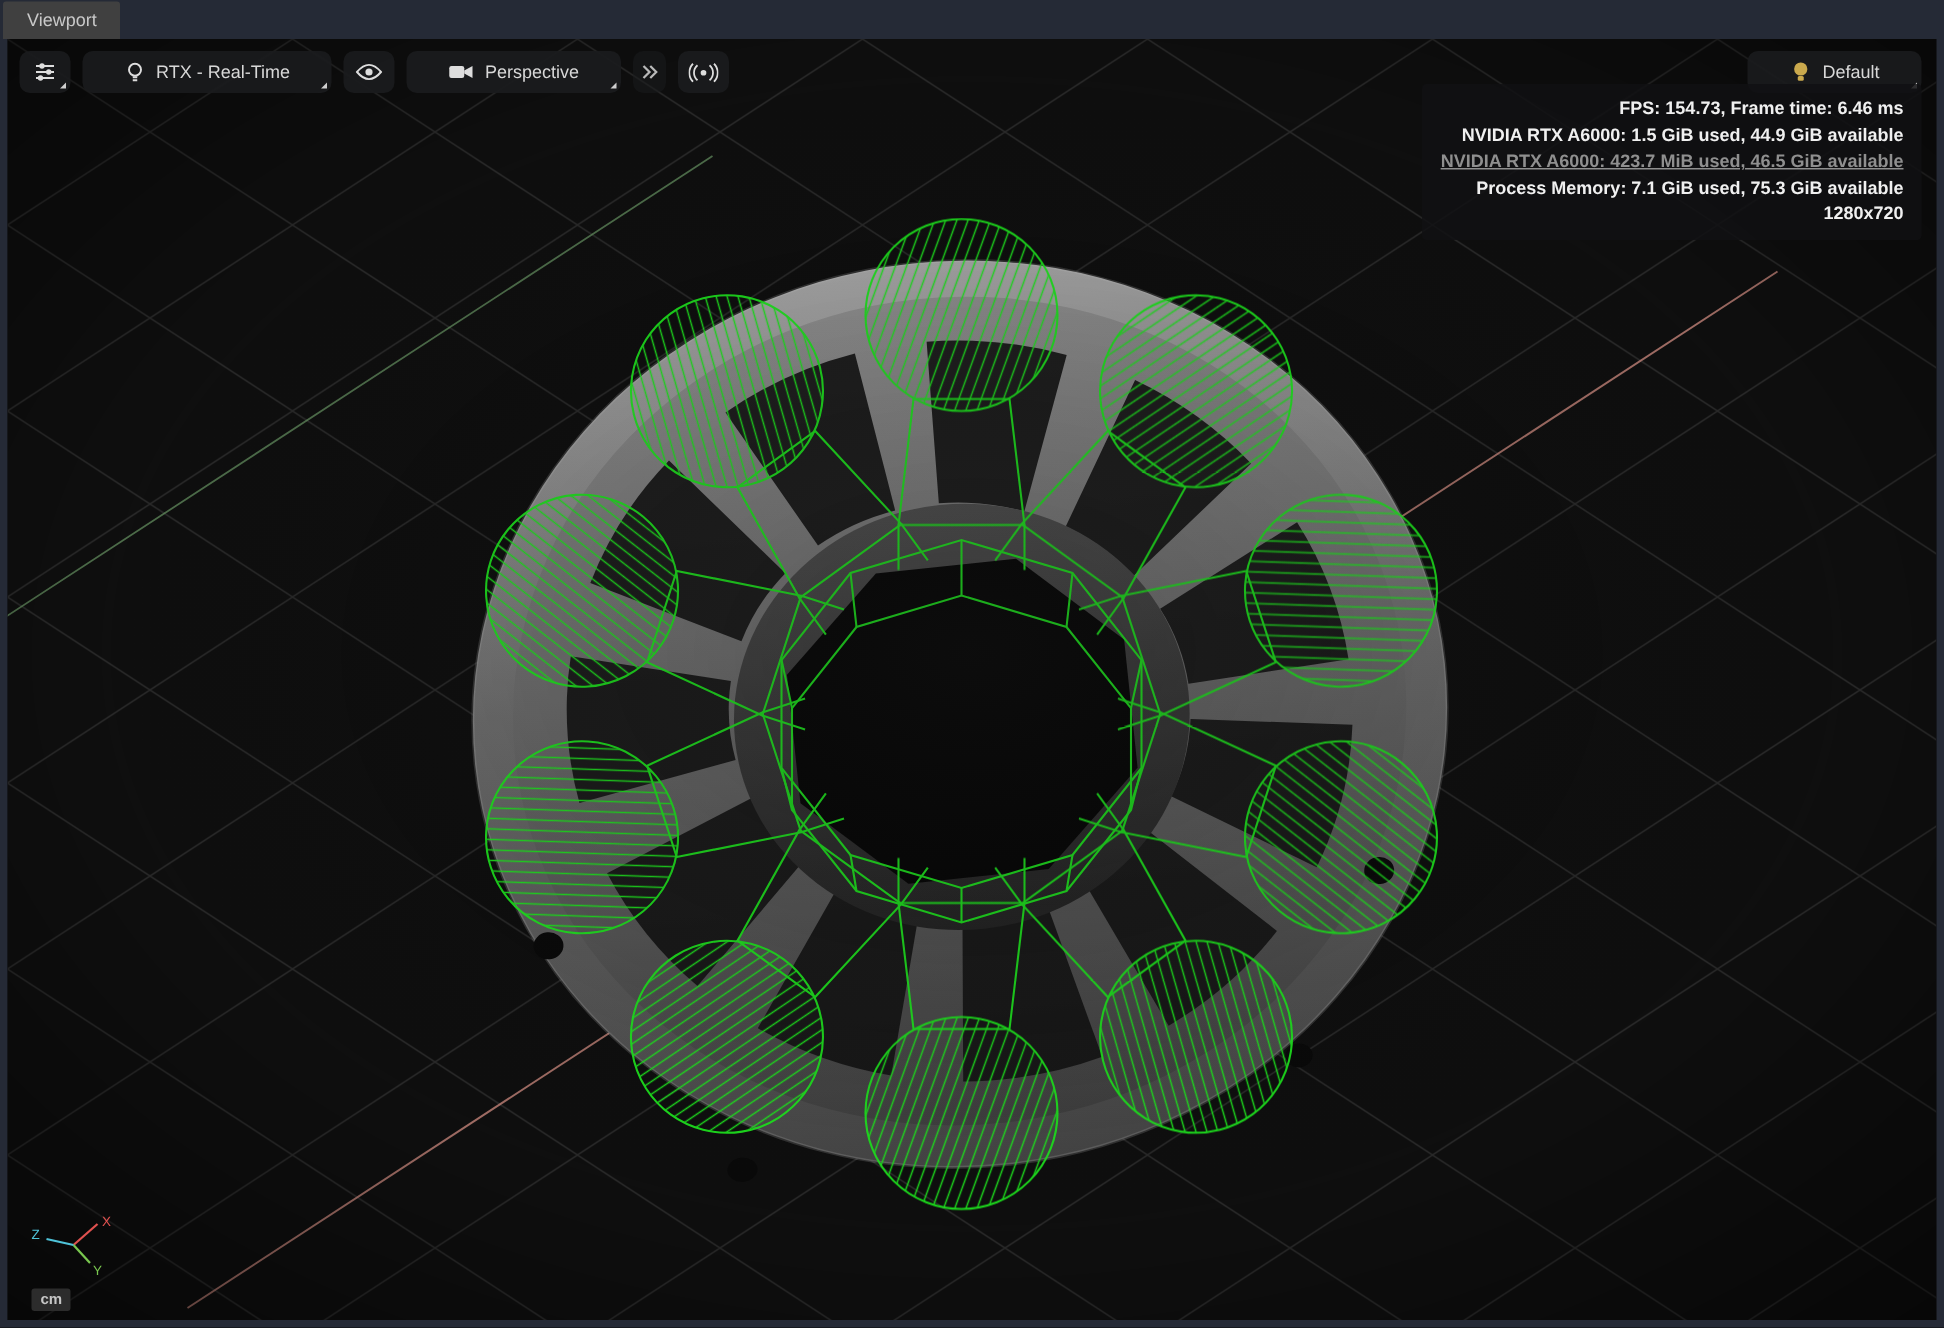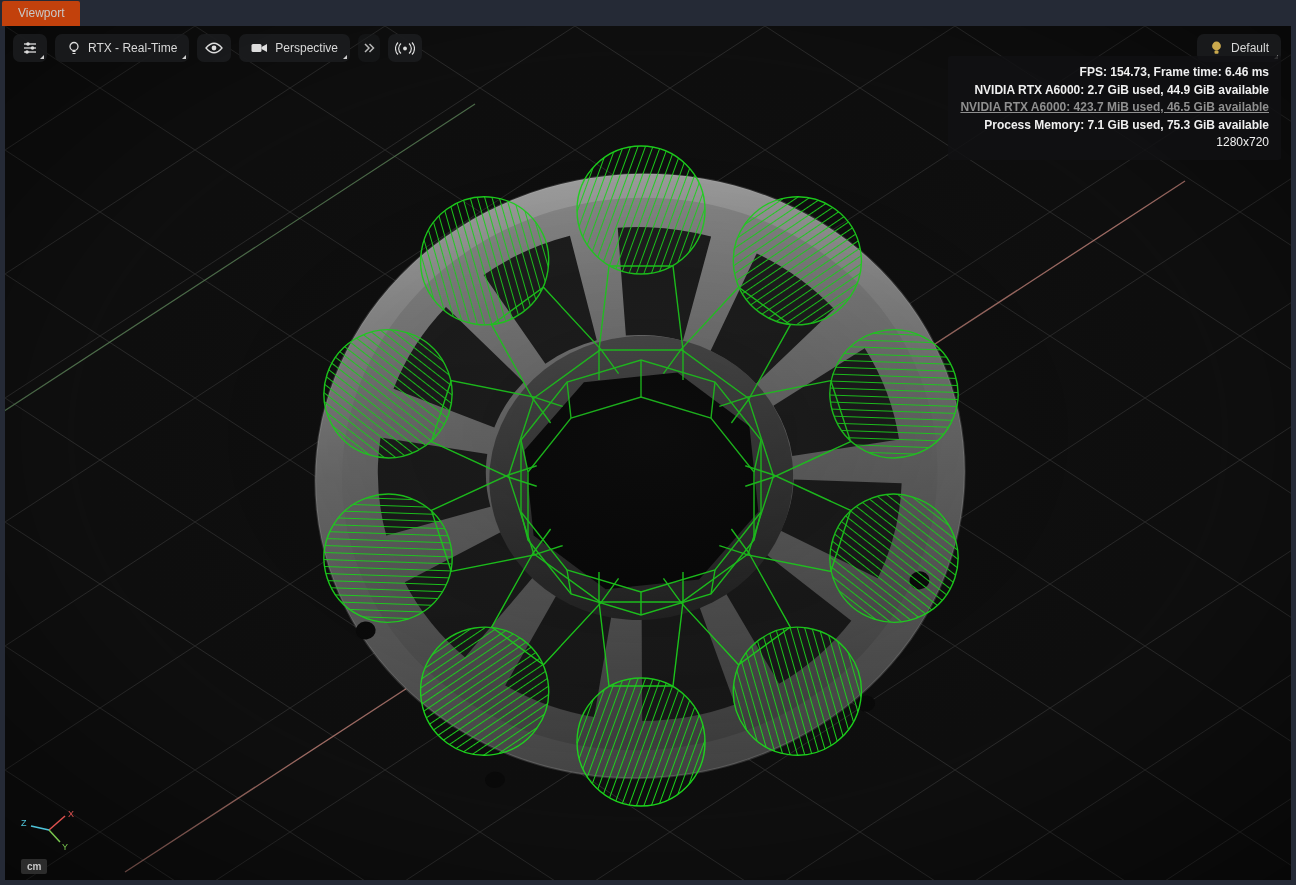--- a/index.html
+++ b/index.html
@@ -1,40 +1,40 @@
 <!DOCTYPE html>
 <html><head>
 <meta charset="utf-8">
 <title>Viewport</title>
 <style>
   html,body{margin:0;padding:0;background:#14161c;}
   *{box-sizing:border-box;font-family:"Liberation Sans",sans-serif;}
   .frame{position:relative;width:1296px;height:885px;background:#252a36;overflow:hidden;}
   .tabbar{height:26px;display:flex;align-items:flex-end;padding-left:2px;}
-  .tab{background:#c2410c;color:#c9c9c9;font-size:12px;padding:5px 16px 6px;border-radius:2px 2px 0 0;cursor:default;}
+  .tab{background:#404040;color:#c9c9c9;font-size:12px;padding:5px 16px 6px;border-radius:2px 2px 0 0;cursor:default;}
   .viewport{position:absolute;left:5px;right:5px;top:26px;bottom:5px;background:#0c0c0c;overflow:hidden;}
   .scene{position:absolute;inset:0;width:100%;height:100%;}
 
   
   .toolbar-left{position:absolute;top:8px;left:8px;display:flex;align-items:center;gap:8px;}
   .toolbar-right{position:absolute;top:8px;right:10px;display:flex;}
-  .tbtn{position:relative;display:flex;align-items:center;gap:7px;height:28px;padding:0 12px;
+  .tbtn{position:relative;display:flex;align-items:center;gap:7px;height:28px;padding:0 28px;
         background:rgba(26,27,29,0.92);border:none;border-radius:7px;color:#d8d8d8;font-size:12px;cursor:pointer;justify-content:flex-end;}
   .tbtn.icon-only{width:34px;padding:0;justify-content:center;}
   .tbtn.slim{width:22px;padding:0;justify-content:center;background:rgba(26,27,29,0.55);}
   .corner::after{content:"";position:absolute;right:3px;bottom:3px;width:0;height:0;
         border-left:4px solid transparent;border-bottom:4px solid #cfcfcf;}
   .tbtn svg{display:block;}
 
   
   .stats{position:absolute;top:30px;right:10px;background:rgba(17,17,19,0.85);border-radius:3px;
          padding:8px 12px;text-align:right;min-width:300px;}
   .stat{font-size:12px;font-weight:700;color:#f0f0f0;line-height:17.5px;white-space:nowrap;}
   .stat.dim{color:#8f8f8f;text-decoration:underline;}
-  .stat.res{font-weight:400;}
+  .stat.res{font-weight:700;}
 
   
   .gizmo{position:absolute;left:14px;bottom:26px;}
   .units{position:absolute;left:16px;bottom:6px;background:#2c2c2c;color:#c6c6c6;
          font-size:10px;padding:2px 6px;border-radius:2px;font-weight:bold;}
 </style>
 </head>
 <body>
 
 <div class="frame">
@@ -187,21 +187,21 @@
             <circle cx="7.5" cy="6" r="4.4" fill="#caa94d"></circle>
             <rect x="5.5" y="10.6" width="4" height="3.2" rx="1" fill="#caa94d"></rect>
           </svg>
         </span>
         <span>Default</span>
       </button>
     </div>
 
     <div class="stats">
       <div class="stat">FPS: 154.73, Frame time: 6.46 ms</div>
-      <div class="stat">NVIDIA RTX A6000: 2.7 GiB used, 44.9 GiB available</div>
+      <div class="stat">NVIDIA RTX A6000: 1.5 GiB used, 44.9 GiB available</div>
       <div class="stat dim">NVIDIA RTX A6000: 423.7 MiB used, 46.5 GiB available</div>
       <div class="stat">Process Memory: 7.1 GiB used, 75.3 GiB available</div>
       <div class="stat res">1280x720</div>
     </div>
 
     <svg class="gizmo" width="64" height="50" viewBox="0 0 64 50">
       <line x1="30" y1="26" x2="46" y2="12" stroke="#e0514f" stroke-width="1.5"></line>
       <line x1="30" y1="26" x2="41" y2="38" stroke="#79c74f" stroke-width="1.5"></line>
       <line x1="30" y1="26" x2="12" y2="22" stroke="#4fc3d9" stroke-width="1.5"></line>
       <text x="49" y="13" font-size="9" fill="#e0514f">X</text>

